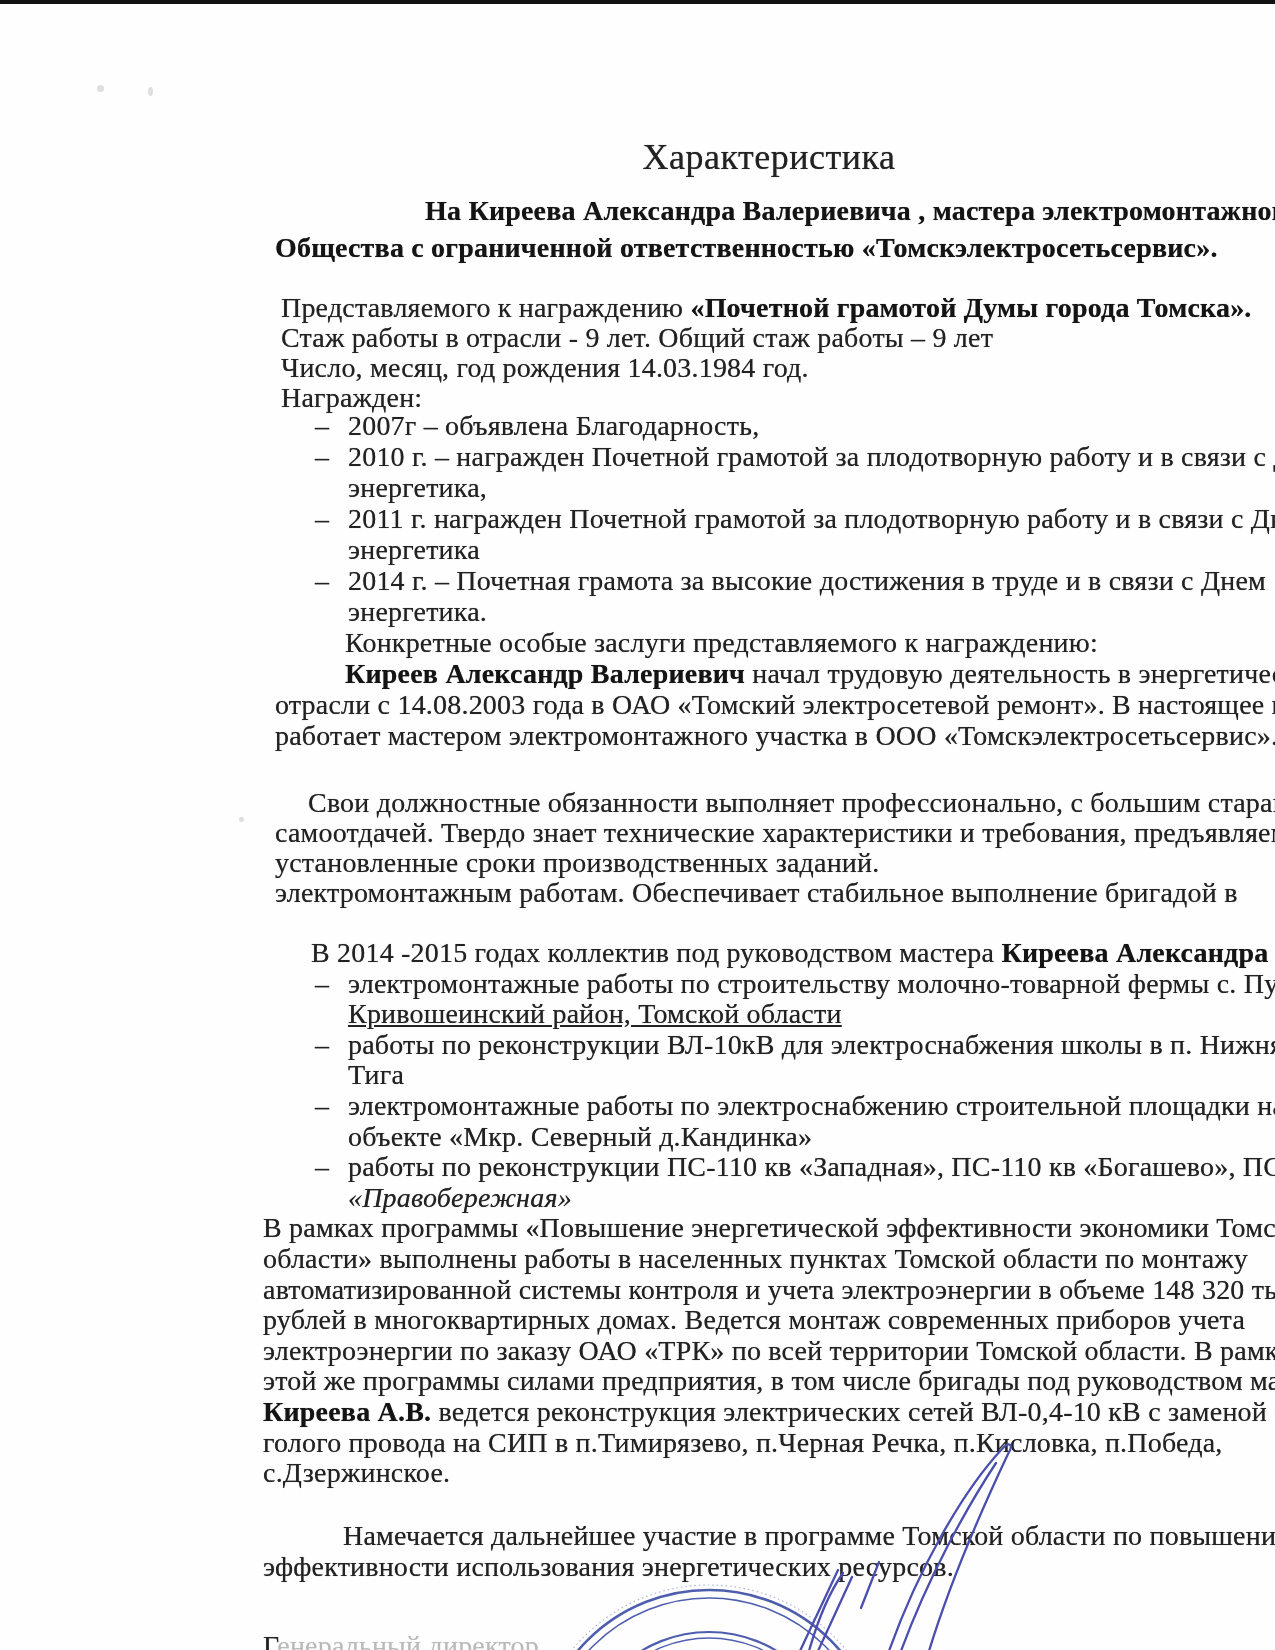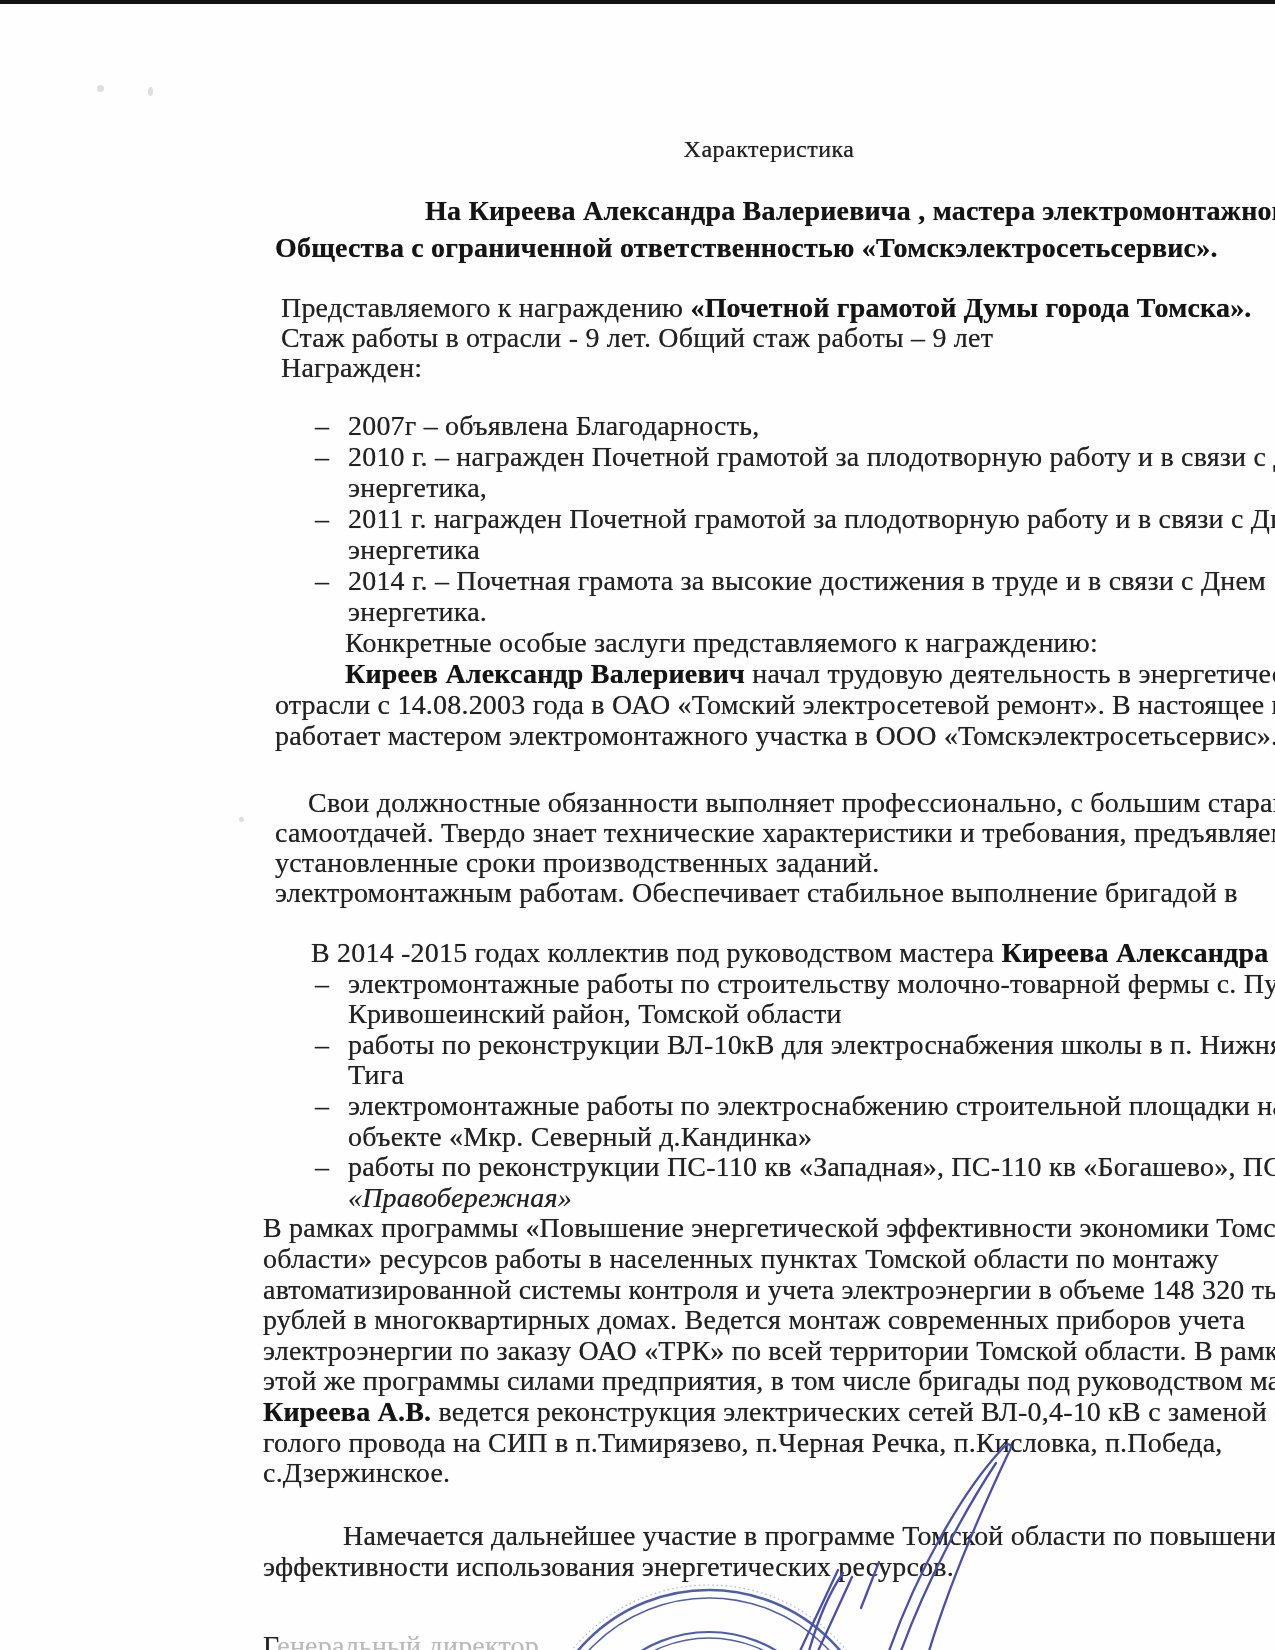--- a/index.html
+++ b/index.html
@@ -9,21 +9,21 @@
     margin:0 auto;
     background:#fefefe;
     overflow:hidden;
     font-family:"Liberation Serif","DejaVu Serif",serif;
     color:#222;
   }
   .top-edge{position:absolute;top:0;left:0;width:100%;height:4px;}
   .speck{position:absolute;border-radius:50%;background:#c9c9c9;opacity:.6;}
   .title{
     position:absolute;left:263px;width:1012px;top:136px;
-    text-align:center;font-size:24px;letter-spacing:.5px;
+    text-align:center;font-size:36px;letter-spacing:.5px;
     text-shadow:0 0 .8px rgba(30,30,30,.75);
   }
   .para{
     position:absolute;left:263px;width:1012px;
     font-size:28px;letter-spacing:.2px;
     text-shadow:0 0 .7px rgba(40,40,40,.7);
   }
   .line{white-space:nowrap;position:relative;}
   .line .b{font-weight:700;color:#141414;}
   .dash{position:absolute;left:52px;}
@@ -50,20 +50,21 @@
 
   <div class="title">Характеристика</div>
 
   <div class="para" style="top: 192px; line-height: 37px;">
       <div class="line" style="padding-left: 162px;"><span class="b">На Киреева Александра Валериевича , мастера электромонтажного участка</span></div>
       <div class="line" style="padding-left: 12px;"><span class="b">Общества с ограниченной ответственностью  «Томскэлектросетьсервис».</span></div>
     </div>
   <div class="para" style="top: 293px; line-height: 30px;">
       <div class="line" style="padding-left: 18px;"><span>Представляемого к награждению  </span><span class="b">«Почетной грамотой Думы города Томска».</span></div>
       <div class="line" style="padding-left: 18px;"><span>Стаж работы в отрасли - 9 лет.  Общий стаж работы – 9 лет</span></div>
+      <div class="line" style="padding-left: 18px;"><span>Число, месяц, год рождения   14.03.1984 год.</span></div>
       <div class="line" style="padding-left: 18px;"><span>Награжден:</span></div>
     </div>
   <div class="para" style="top: 410px; line-height: 31px;">
       <div class="line" style="padding-left: 85px;"><span class="dash">–</span><span>2007г –  объявлена Благодарность,</span></div>
       <div class="line" style="padding-left: 85px;"><span class="dash">–</span><span>2010 г. – награжден Почетной грамотой за плодотворную работу и в связи с Днем</span></div>
       <div class="line" style="padding-left: 85px;"><span>энергетика,</span></div>
       <div class="line" style="padding-left: 85px;"><span class="dash">–</span><span>2011 г.    награжден Почетной грамотой за плодотворную работу и в связи с Днем</span></div>
       <div class="line" style="padding-left: 85px;"><span>энергетика</span></div>
       <div class="line" style="padding-left: 85px;"><span class="dash">–</span><span>2014 г. – Почетная грамота за высокие достижения в труде и в связи с Днем</span></div>
       <div class="line" style="padding-left: 85px;"><span>энергетика.</span></div>
@@ -74,29 +75,29 @@
     </div>
   <div class="para" style="top: 788px; line-height: 30px;">
       <div class="line" style="padding-left: 45px;"><span>Свои должностные обязанности выполняет профессионально, с большим старанием</span></div>
       <div class="line" style="padding-left: 12px;"><span>самоотдачей. Твердо знает технические характеристики и требования, предъявляемые</span></div>
       <div class="line" style="padding-left: 12px;"><span>установленные сроки производственных заданий.</span></div>
       <div class="line" style="padding-left: 12px;"><span>электромонтажным работам. Обеспечивает стабильное выполнение бригадой в</span></div>
     </div>
   <div class="para" style="top: 938px; line-height: 30.6px;">
       <div class="line" style="padding-left: 48px;"><span>В 2014 -2015 годах коллектив под руководством мастера </span><span class="b">Киреева Александра</span></div>
       <div class="line" style="padding-left: 85px;"><span class="dash">–</span><span>электромонтажные  работы по строительству молочно-товарной фермы с. Пудовка</span></div>
-      <div class="line" style="padding-left: 85px;"><span>Кривошеинский район, Томской области</span></div>
+      <div class="line" style="padding-left: 85px; text-decoration: underline;"><span>Кривошеинский район, Томской области</span></div>
       <div class="line" style="padding-left: 85px;"><span class="dash">–</span><span> работы по реконструкции ВЛ-10кВ для электроснабжения школы в п. Нижняя</span></div>
       <div class="line" style="padding-left: 85px;"><span>Тига</span></div>
       <div class="line" style="padding-left: 85px;"><span class="dash">–</span><span>электромонтажные  работы по электроснабжению строительной площадки на</span></div>
       <div class="line" style="padding-left: 85px;"><span>объекте «Мкр. Северный д.Кандинка»</span></div>
       <div class="line" style="padding-left: 85px;"><span class="dash">–</span><span>работы по реконструкции ПС-110 кв «Западная», ПС-110 кв «Богашево», ПС-110</span></div>
       <div class="line" style="padding-left: 85px; font-style: italic;"><span>«Правобережная»</span></div>
       <div class="line"><span>В рамках программы «Повышение энергетической эффективности экономики Томской</span></div>
-      <div class="line"><span>области» ресурсов работы в населенных пунктах Томской области  по монтажу</span></div>
+      <div class="line"><span>области» выполнены работы в населенных пунктах Томской области  по монтажу</span></div>
       <div class="line"><span>автоматизированной системы контроля и учета электроэнергии в объеме 148 320 тысяч</span></div>
       <div class="line"><span>рублей в многоквартирных домах. Ведется монтаж современных приборов учета</span></div>
       <div class="line"><span>электроэнергии по заказу ОАО «ТРК» по всей территории Томской области. В рамках</span></div>
       <div class="line"><span>этой же программы силами предприятия, в том числе бригады под руководством мастера</span></div>
       <div class="line"><span class="b">Киреева А.В.</span><span>  ведется реконструкция электрических сетей ВЛ-0,4-10 кВ с заменой опор</span></div>
       <div class="line"><span>голого провода на СИП в п.Тимирязево, п.Черная Речка, п.Кисловка, п.Победа,</span></div>
       <div class="line"><span>с.Дзержинское.</span></div>
     </div>
   <div class="para" style="top: 1520px; line-height: 31px;">
       <div class="line" style="padding-left: 80px;"><span>Намечается дальнейшее участие в программе Томской области по повышению</span></div>

